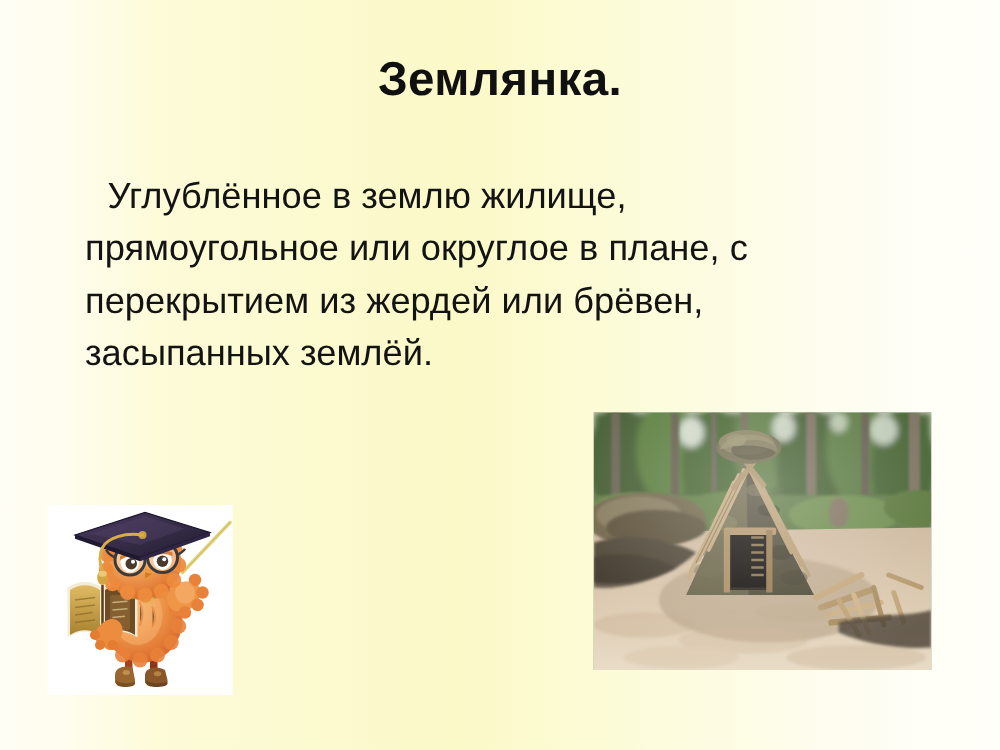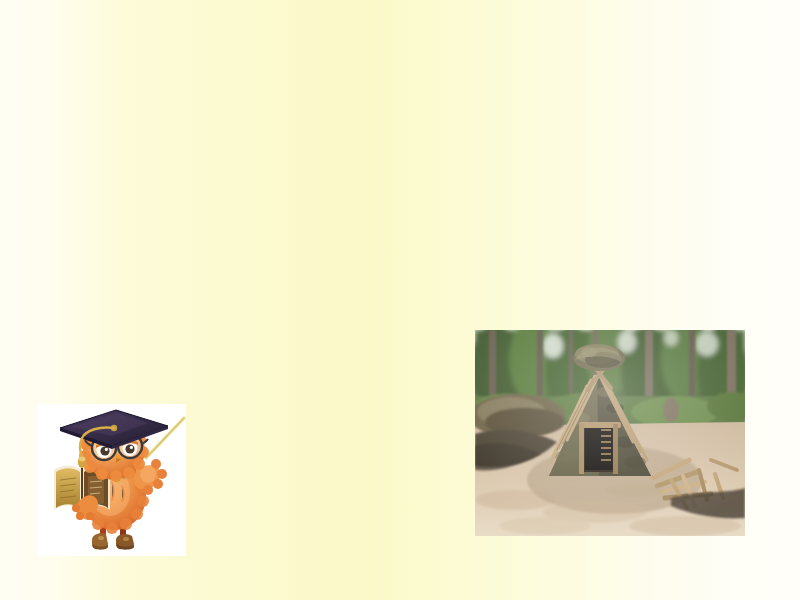--- a/index.html
+++ b/index.html
@@ -84,21 +84,23 @@
     background: #ffffff;
     overflow: visible;
   }
   #owl-figure svg { display: block; overflow: visible; }
 </style>
 </head>
 <body>
 
 <div id="slide">
 
-
+  <div id="slide-title">Землянка.</div>
+
+  <div id="body-text">Углублённое в землю жилище, прямоугольное или округлое в плане, с перекрытием из жердей или брёвен, засыпанных землёй.</div>
 
   <div id="dugout-photo">
     <svg width="270" height="206" viewBox="0 0 270 206">
       <defs>
         <linearGradient id="skyGrad" x1="0" y1="0" x2="0" y2="1">
           <stop offset="0%" stop-color="#dfe8dd"></stop>
           <stop offset="100%" stop-color="#b9c9ad"></stop>
         </linearGradient>
         <linearGradient id="sandGrad" x1="0" y1="0" x2="0" y2="1">
           <stop offset="0%" stop-color="#cdb79c"></stop>

